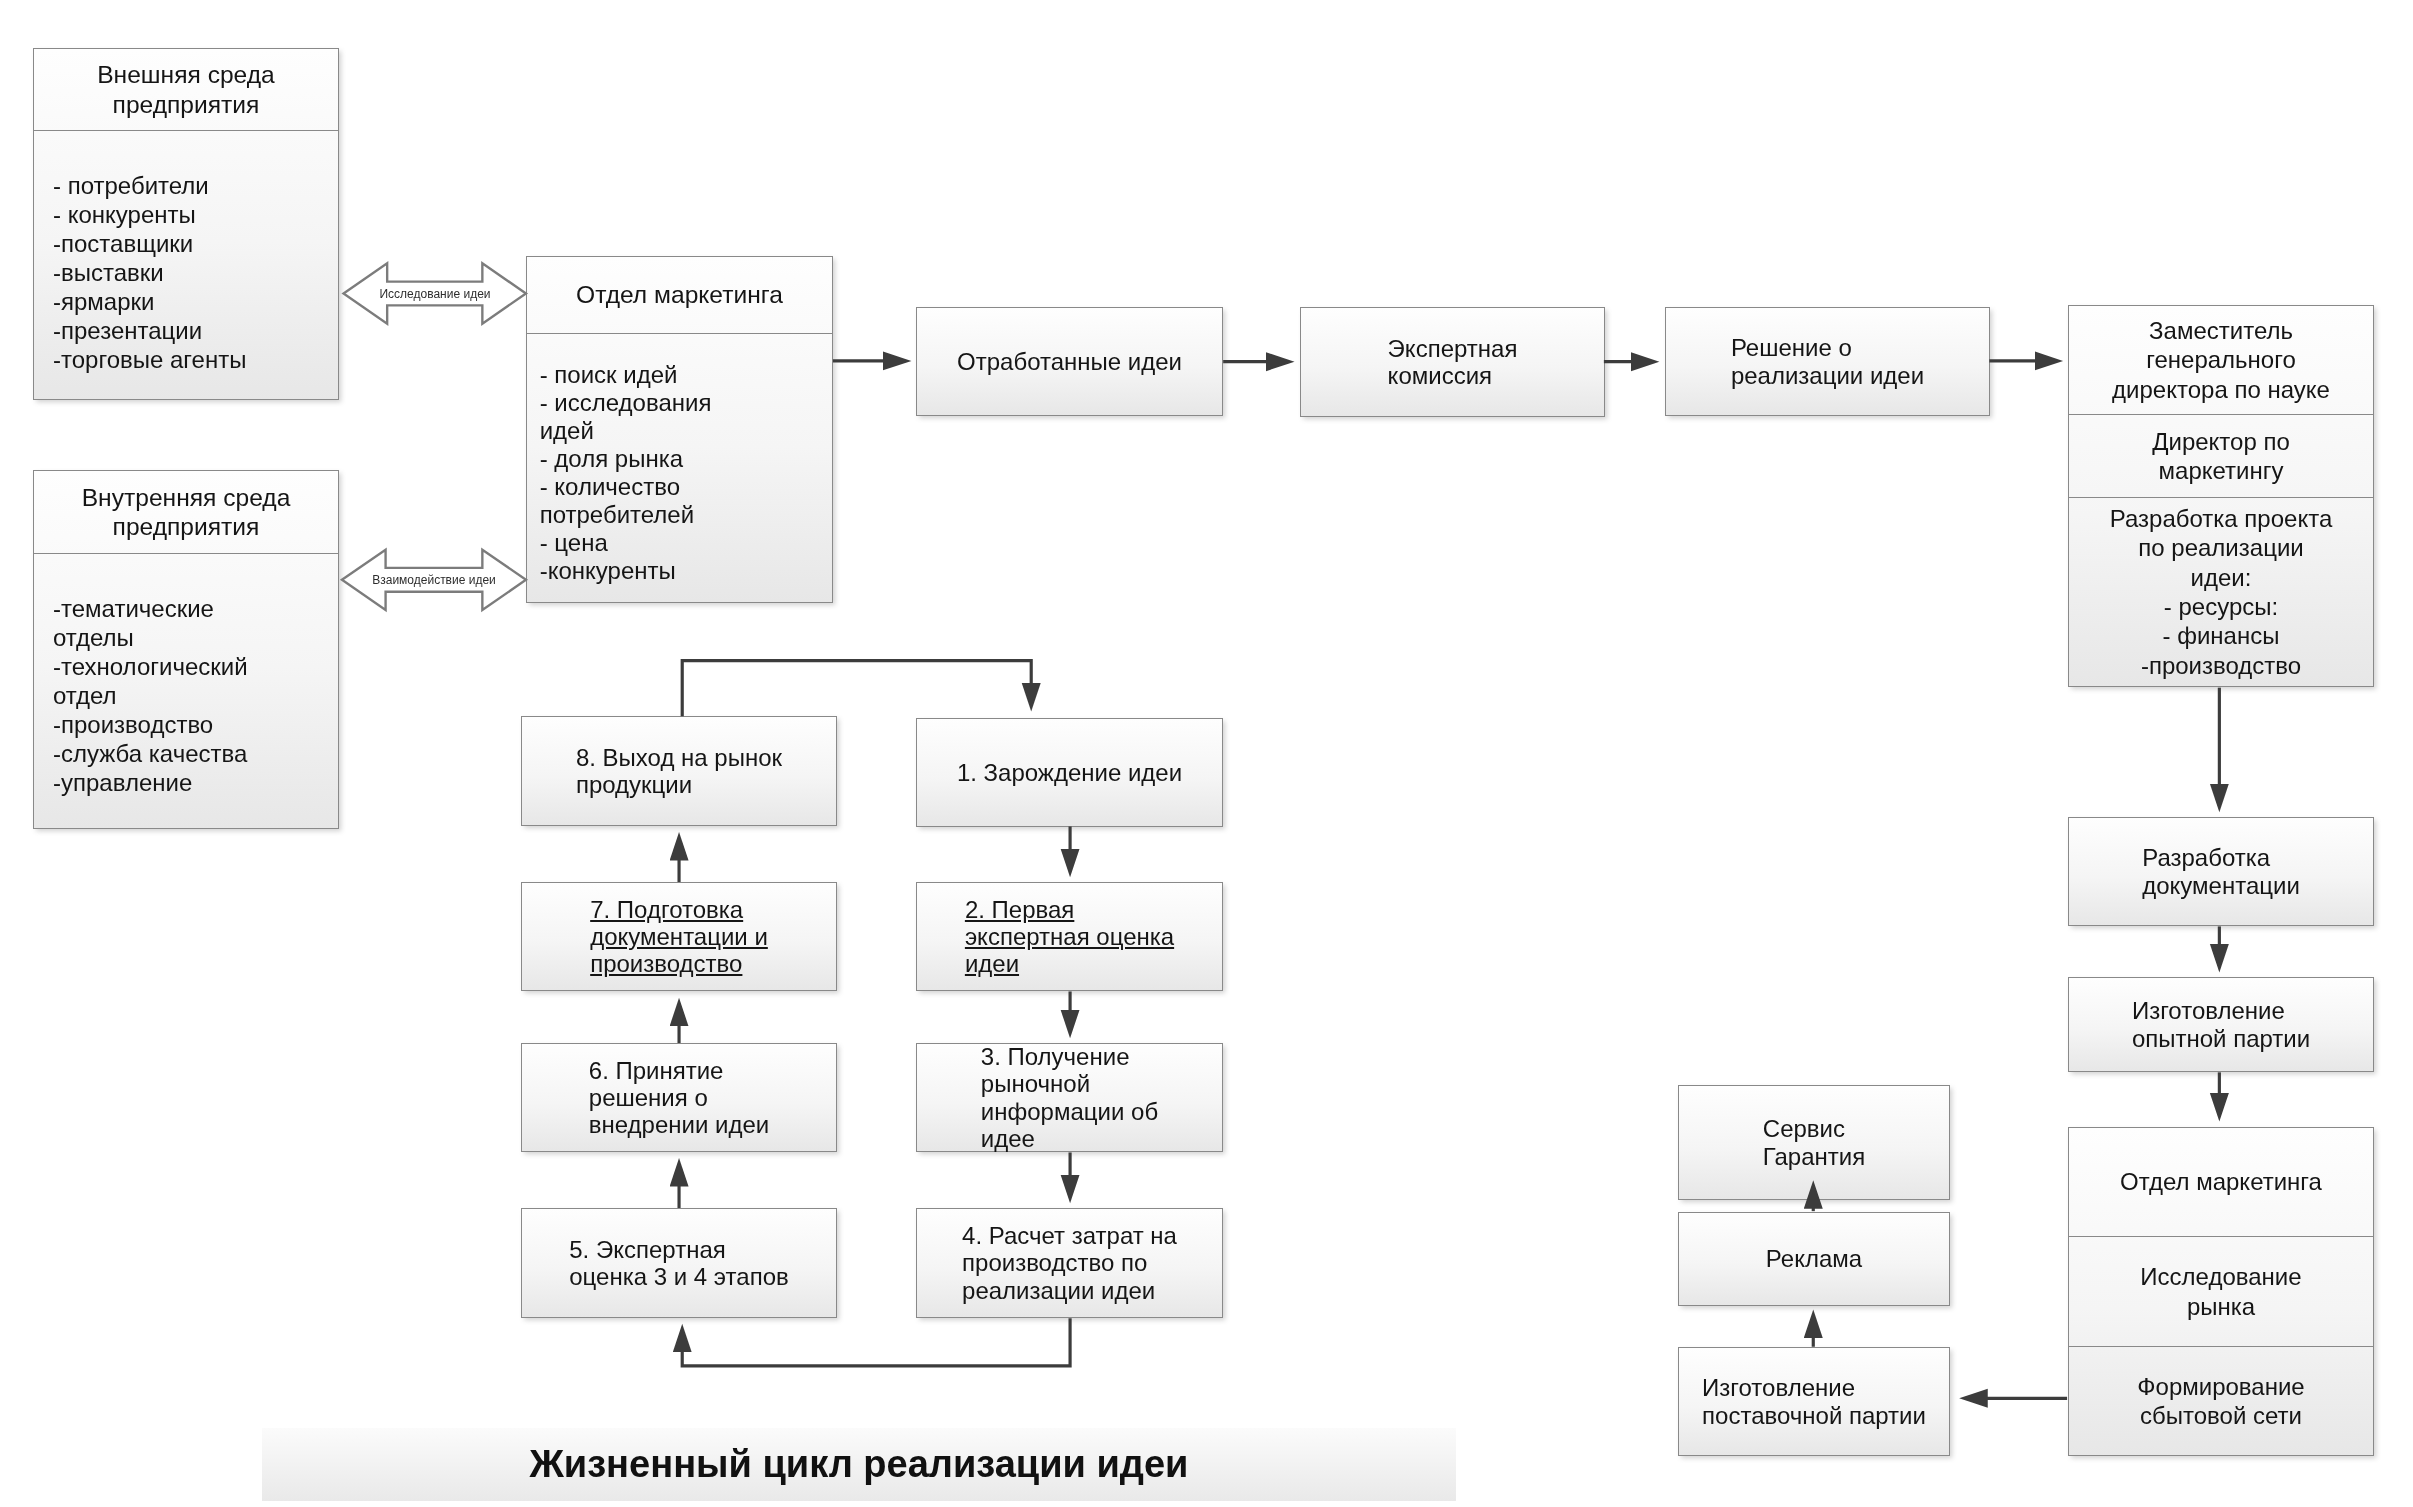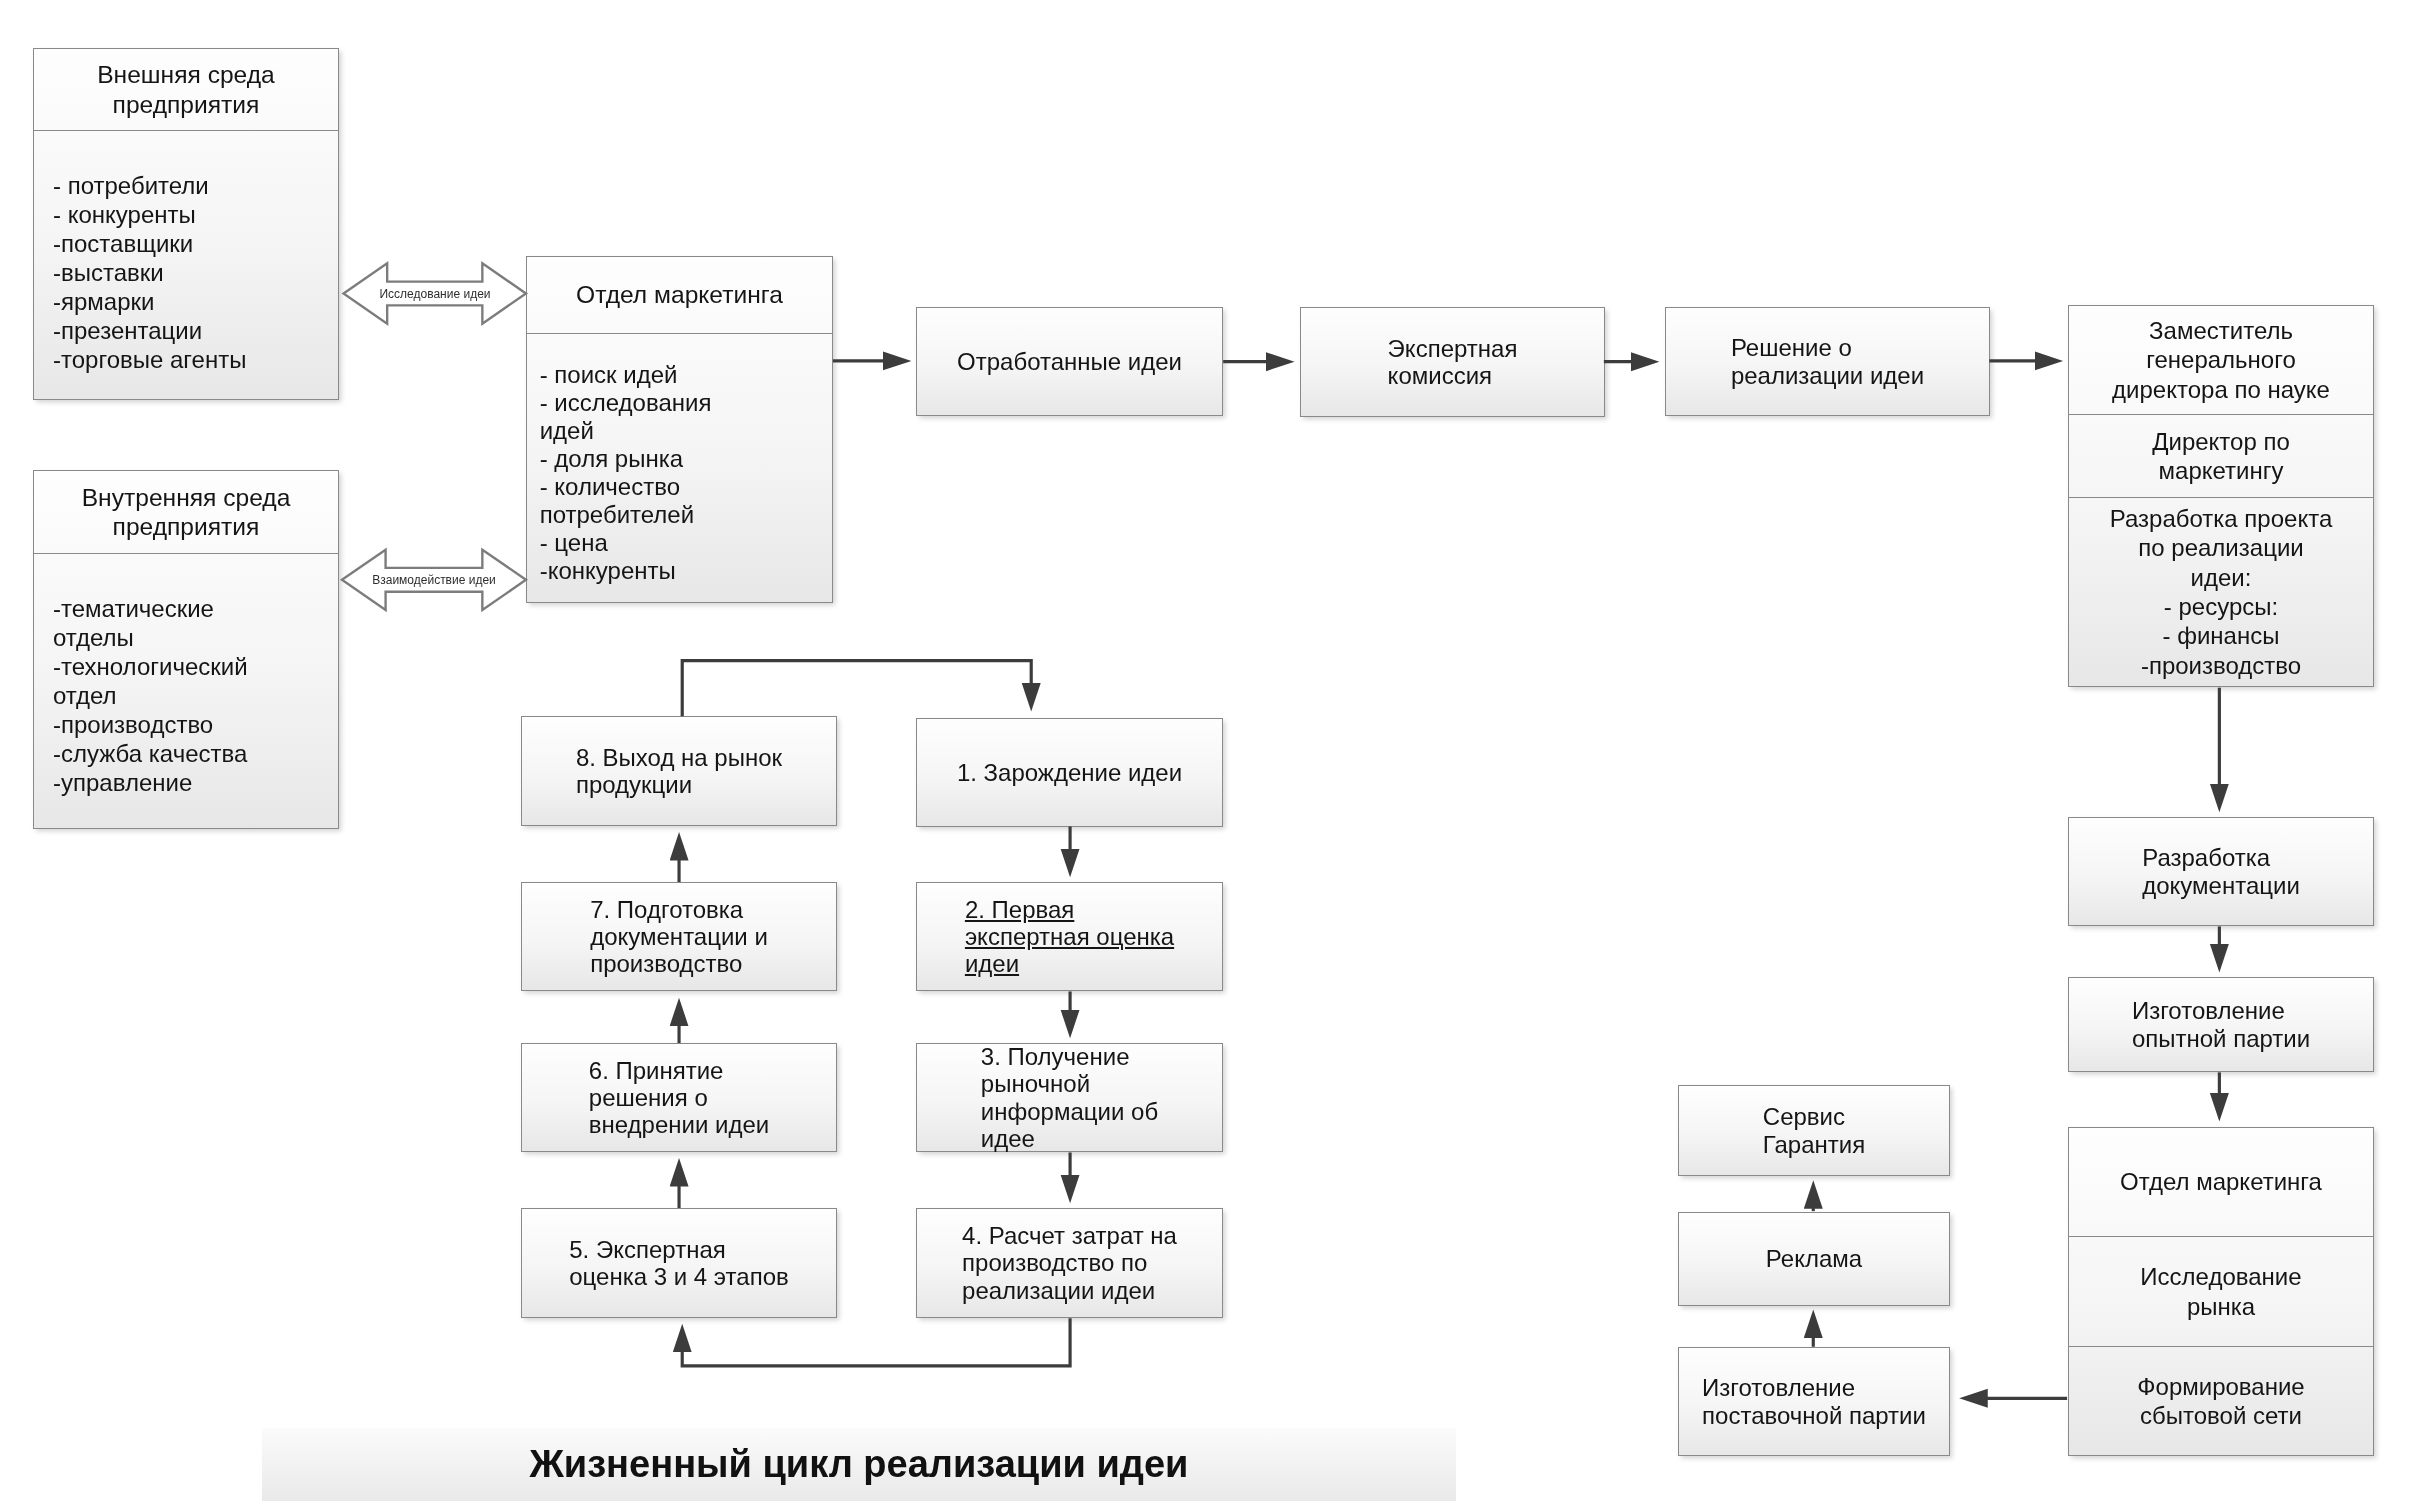--- a/index.html
+++ b/index.html
@@ -147,42 +147,42 @@
   <div class="stack" style="left:2068px;top:1127px;width:306px;height:329px;display:flex;flex-direction:column;">
     <div class="sec" style="height:109px;flex:none;">Отдел маркетинга</div>
     <div class="sec" style="height:110px;flex:none;">Исследование
 рынка</div>
     <div class="sec" style="flex:1;">Формирование
 сбытовой сети</div>
   </div>
 
   <div class="box" style="left:521px;top:716px;width:316px;height:110px;">8. Выход на рынок
 продукции</div>
-  <div class="box" style="left:521px;top:882px;width:316px;height:109px;">7. Подготовка
+  <div class="box" style="left:521px;top:882px;width:316px;height:109px;text-decoration:underline;">7. Подготовка
 документации и
 производство</div>
   <div class="box" style="left:521px;top:1043px;width:316px;height:109px;">6. Принятие
 решения о
 внедрении идеи</div>
   <div class="box" style="left:521px;top:1208px;width:316px;height:110px;">5. Экспертная
 оценка 3 и 4 этапов</div>
 
   <div class="box" style="left:916px;top:718px;width:307px;height:109px;">1. Зарождение идеи</div>
   <div class="box" style="left:916px;top:882px;width:307px;height:109px;text-decoration:underline;">2. Первая
 экспертная оценка
 идеи</div>
   <div class="box" style="left:916px;top:1043px;width:307px;height:109px;">3. Получение
 рыночной
 информации об
 идее</div>
   <div class="box" style="left:916px;top:1208px;width:307px;height:110px;">4. Расчет затрат на
 производство по
 реализации идеи</div>
 
-  <div class="box" style="left:1678px;top:1085px;width:272px;height:91px;">Сервис
+  <div class="box" style="left:1678px;top:1085px;width:272px;height:115px;">Сервис
 Гарантия</div>
   <div class="box" style="left:1678px;top:1212px;width:272px;height:94px;">Реклама</div>
   <div class="box" style="left:1678px;top:1347px;width:272px;height:109px;">Изготовление
 поставочной партии</div>
 
   <div class="strip" style="left:262px;top:1428px;width:1194px;height:73px;">Жизненный цикл реализации идеи</div>
 
 </div>
 
 

